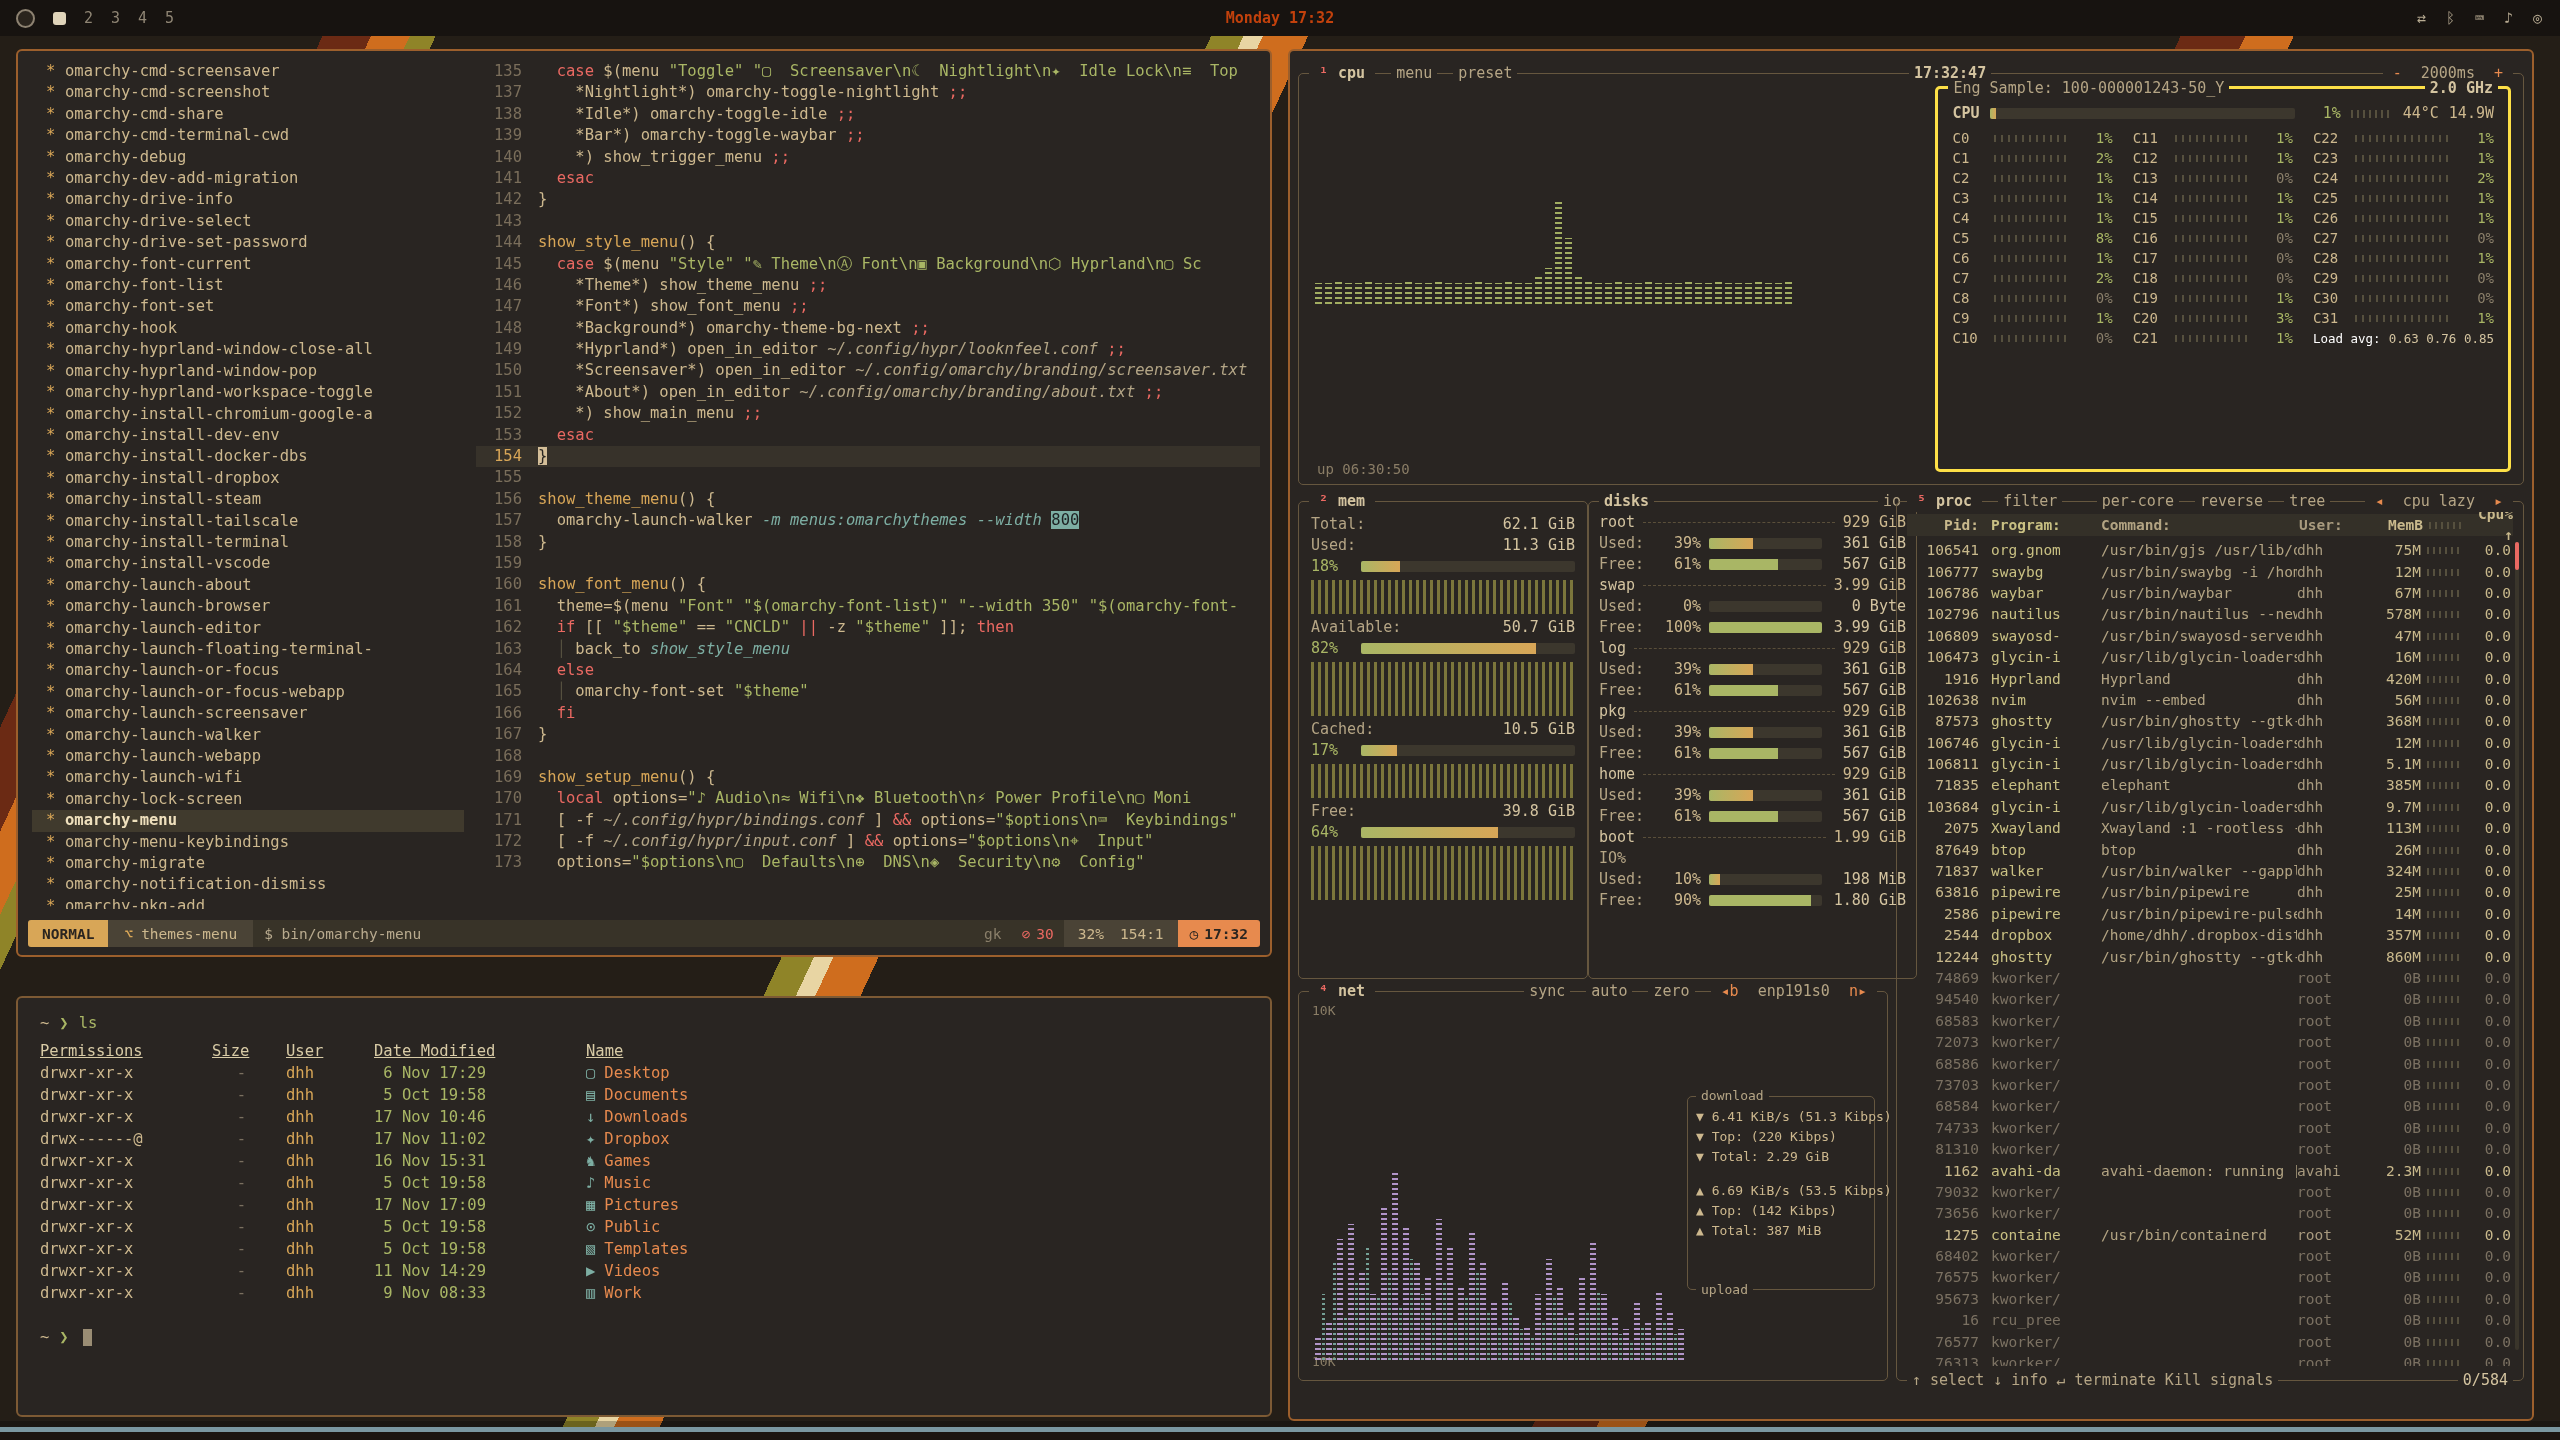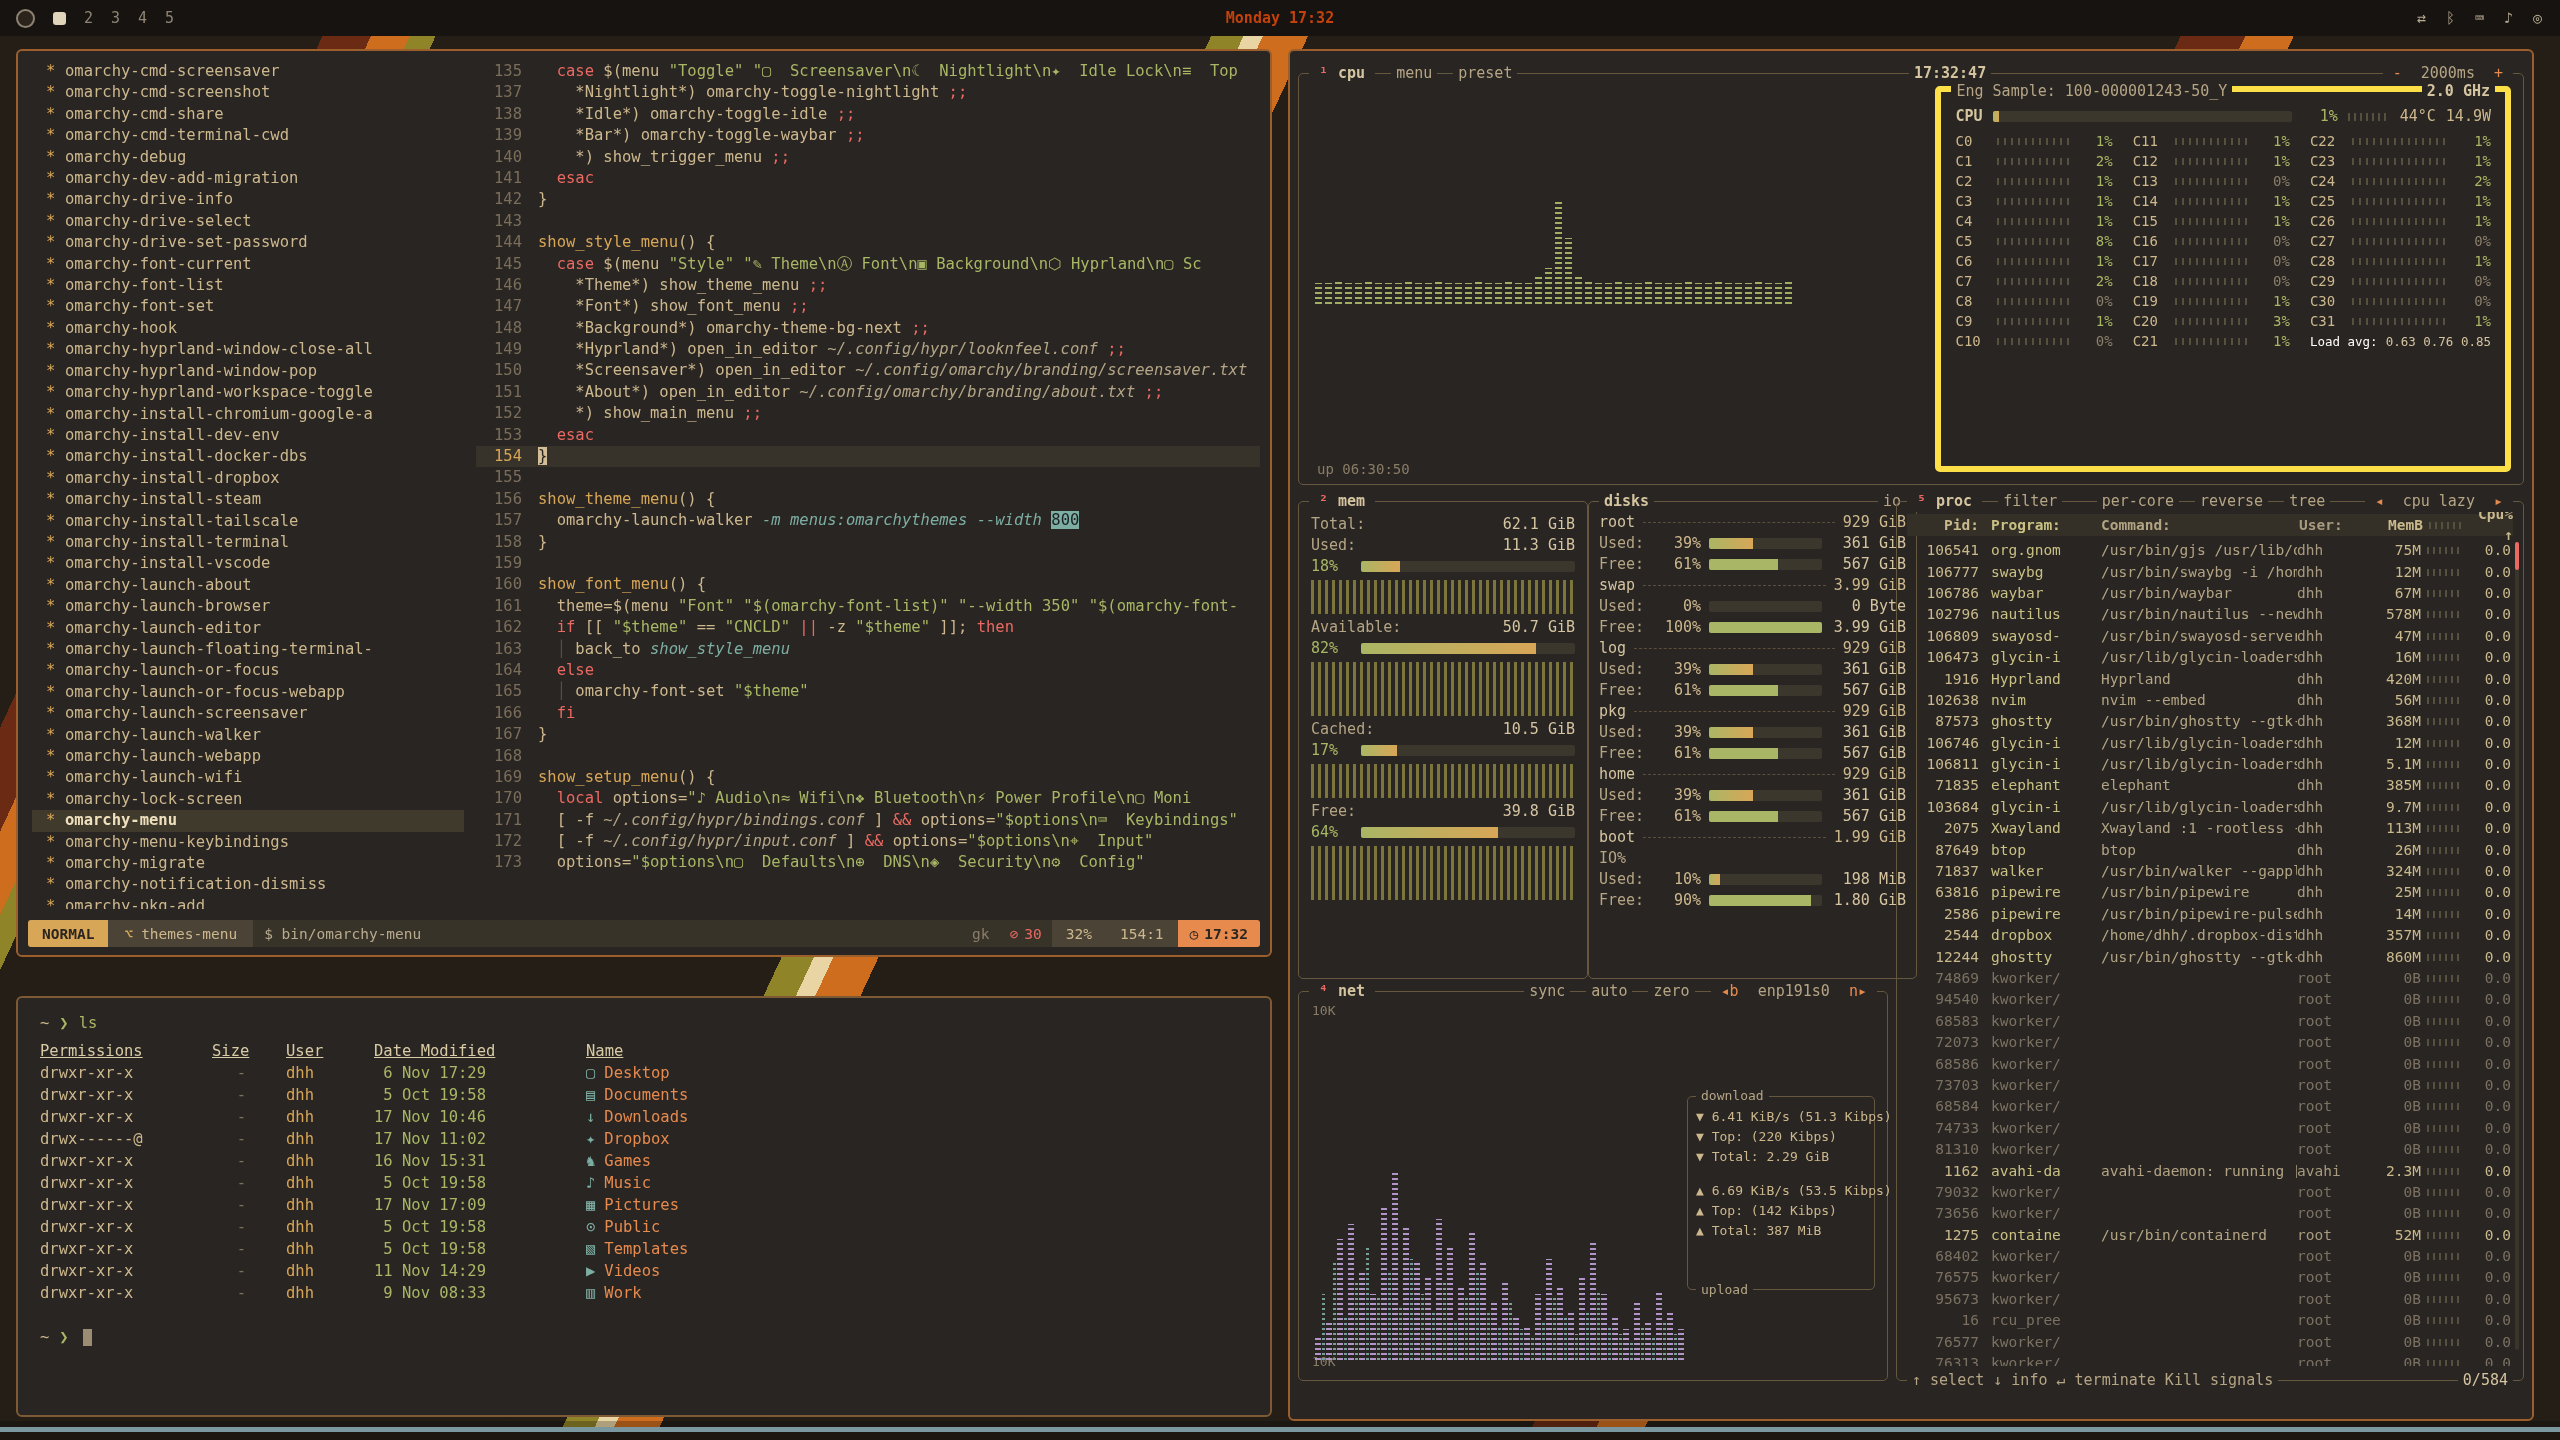--- a/index.html
+++ b/index.html
@@ -63,21 +63,21 @@
   .tok-cu{background:#d4be98;color:#282521;}
   .statusline{position:absolute;left:10px;right:10px;bottom:8px;height:27px;background:#383328;border-radius:3px;
     display:flex;align-items:stretch;font-size:14.5px;overflow:hidden;}
   .sl-mode{background:#d8a657;color:#2a2520;font-weight:bold;display:flex;align-items:center;padding:0 14px;}
   .sl-branch{background:#4a4336;color:#cdb88e;display:flex;align-items:center;gap:8px;padding:0 16px;}
   .sl-branch-icon{color:#d8a657;}
   .sl-cmd{display:flex;align-items:center;padding:0 11px;color:#b9ab8f;}
   .sl-right{margin-left:auto;display:flex;align-items:stretch;}
   .sl-keys{display:flex;align-items:center;color:#8a7f6a;padding:0 10px;}
   .sl-diag{display:flex;align-items:center;gap:6px;color:#ea6962;padding:0 10px;}
-  .sl-pos{background:#4a4336;display:flex;align-items:center;gap:28px;padding:0 14px;color:#cdb88e;}
+  .sl-pos{background:#4a4336;display:flex;align-items:center;gap:16px;padding:0 14px;color:#cdb88e;}
   .sl-time{background:#e78a4e;color:#2a2520;font-weight:bold;display:flex;align-items:center;gap:6px;padding:0 12px;}
 
   
   .term-body{position:absolute;left:22px;top:14px;right:16px;bottom:10px;font-size:15.5px;line-height:22px;}
   .prompt-line{display:flex;gap:10px;height:22px;}
   .pr-path{color:#cdb88e;}
   .pr-sym{color:#a9b665;}
   .pr-cmd{color:#a9b665;}
   .ls-grid{display:grid;grid-template-columns:150px 52px 66px 190px 1fr;column-gap:22px;margin-top:6px;}
   .ls-h{color:#d8cba6;text-decoration:underline;white-space:pre;}
@@ -98,21 +98,21 @@
   .box-bottom span{background:#292522;padding:0 5px;white-space:nowrap;}
   .bt-index{color:#ea6962;font-weight:bold;}
   .bt-title{color:#d4c4a0;font-weight:bold;}
   .bt-opt{color:#b5a585;}
   .bt-accent{color:#e78a4e;}
   .spacer{flex:1;background:transparent !important;padding:0 !important;}
   .cpu-box{left:8px;top:22px;right:8px;height:412px;}
   .cpu-graph{position:absolute;left:16px;right:calc(48% + 26px);top:90px;height:140px;display:flex;align-items:flex-end;gap:3px;overflow:hidden;}
   .cg-bar{width:7px;background-image:repeating-linear-gradient(0deg, rgba(169,182,101,.95) 0 2px, transparent 2px 5px);}
   .cpu-uptime{position:absolute;left:18px;bottom:4px;color:#8a7d66;font-size:14px;}
-  .cores-box{position:absolute;left:52%;top:12px;right:12px;bottom:12px;border:6px solid #fde047;border-radius:5px;}
+  .cores-box{position:absolute;left:52%;top:12px;right:12px;bottom:12px;border:3px solid #fde047;border-radius:5px;}
   .cpu-meter-row{display:flex;align-items:center;gap:10px;margin:14px 14px 4px;}
   .cm-label{color:#d4c4a0;font-weight:bold;}
   .meter{height:11px;background:#3c372d;border-radius:2px;position:relative;overflow:hidden;}
   .meter .fill{position:absolute;left:0;top:0;bottom:0;background:linear-gradient(90deg,#a9b665,#d8a657);}
   .cm-meter{flex:1;}
   .cm-pct{color:#a9b665;width:36px;text-align:right;}
   .cm-dots{width:42px;height:8px;background:repeating-linear-gradient(90deg,#56503e 0 2px,transparent 2px 6px);}
   .cm-temp,.cm-watt{color:#cdb88e;}
   .cores-grid{display:grid;grid-template-columns:repeat(3,1fr);grid-template-rows:repeat(11,20px);grid-auto-flow:column;column-gap:20px;margin:4px 14px;}
   .core-cell{display:flex;align-items:center;gap:8px;font-size:14px;}

